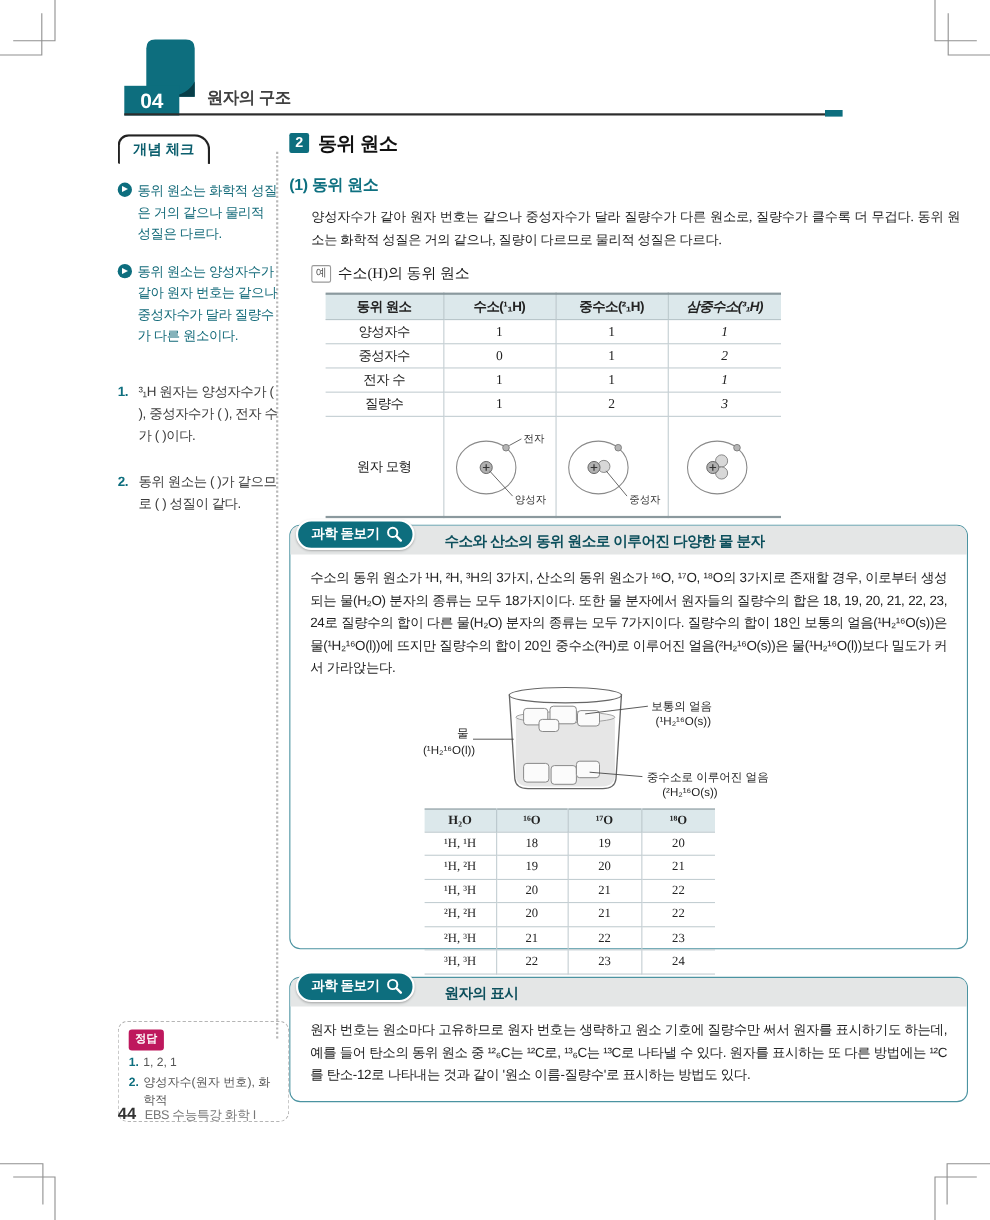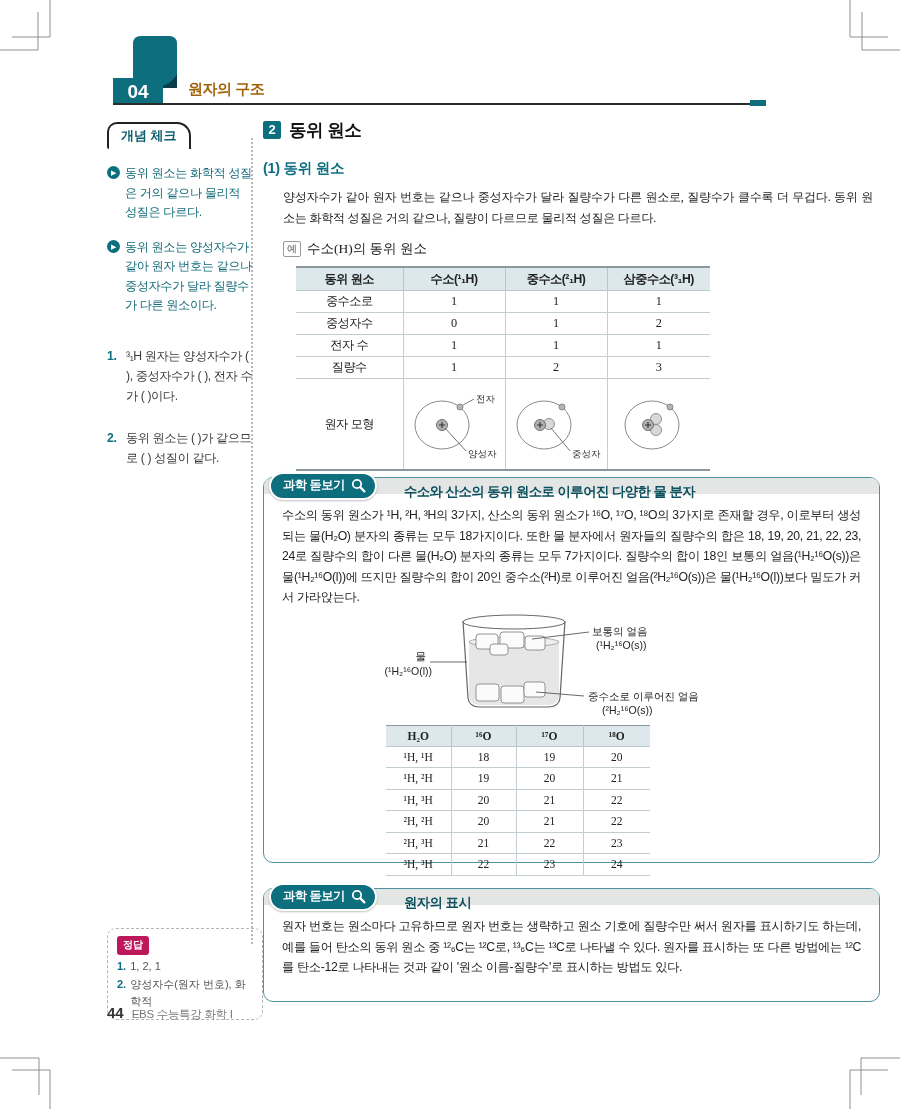--- a/index.html
+++ b/index.html
@@ -3,21 +3,21 @@
 <meta charset="utf-8">
 <style>
   html,body{margin:0;padding:0;background:#ffffff;}
   .page{position:relative;width:900px;height:1109px;background:#fff;overflow:hidden;
         font-family:"Liberation Sans","DejaVu Sans",sans-serif;color:#222;}
   .abs{position:absolute;}
 
   
   .chapter-rule{position:absolute;left:113px;top:103px;width:652px;height:2px;background:#2c2c2c;}
   .chapter-rule-cap{position:absolute;left:750px;top:100px;width:16px;height:6px;background:#0d6e7e;}
-  .chapter-title{position:absolute;left:188px;top:80px;font-size:15px;font-weight:bold;color:#a16207;letter-spacing:-0.5px;}
+  .chapter-title{position:absolute;left:188px;top:80px;font-size:15px;font-weight:bold;color:#404040;letter-spacing:-0.5px;}
 
   
   .sidebar{position:absolute;left:107px;top:122px;width:146px;}
   .sidebar-dotline{position:absolute;left:251px;top:138px;height:806px;border-left:2px dotted #b8b8b8;}
   .concept-tab{display:inline-block;border:2px solid #222;border-bottom:none;
                border-radius:10px 14px 0 2px;padding:3px 12px 4px 12px;
                font-size:13px;font-weight:bold;color:#0c5f6e;background:#fff;}
   .note{display:flex;gap:5px;margin-top:15px;font-size:12.2px;line-height:1.6;color:#136a79;letter-spacing:-0.4px;}
   .note-bullet{flex:0 0 13px;width:13px;height:13px;margin-top:2px;border-radius:50%;
                background:#0d6e7e;color:#fff;font-size:7px;line-height:13px;text-align:center;}
@@ -46,27 +46,27 @@
           padding:0 3px;line-height:14px;font-family:"Liberation Sans","DejaVu Sans",sans-serif;}
 
   
   .iso-table{margin:8px 0 0 33px;border-collapse:collapse;table-layout:fixed;width:414px;
              font-size:12.3px;color:#222;border-top:2px solid #8b999e;border-bottom:2px solid #8b999e;}
   .iso-table th{background:#dce8eb;font-weight:bold;height:20px;border:1px solid #b9c6ca;border-top:none;
                 letter-spacing:-0.5px;font-size:12.2px;}
   .iso-table td{border:1px solid #c3ced2;text-align:center;height:19px;
                 font-family:"Liberation Serif","DejaVu Serif",serif;}
   .iso-table th:first-child,.iso-table td:first-child{border-left:none;}
-  .iso-table th:last-child,.iso-table td:last-child{border-right:none;}
+  .iso-table th:last-child,.iso-table td:last-child{border-right:none;font-style:italic;}
   .iso-table td.rowlabel{font-family:"Liberation Sans","DejaVu Sans",sans-serif;letter-spacing:-0.5px;font-size:12.2px;}
   .model-cell{height:86px;padding:0;}
 
   
   .sci-box{position:absolute;left:263px;width:615px;border:1.5px solid #4b93a1;border-radius:10px;background:#fff;}
-  .sci-strip{position:relative;height:16px;background:#e4e6e6;border-radius:8px 8px 0 0;}
+  .sci-strip{position:relative;height:26px;background:#e4e6e6;border-radius:8px 8px 0 0;}
   .sci-title{position:absolute;left:140px;top:5px;font-size:13.3px;font-weight:bold;color:#0c4f5c;letter-spacing:-0.5px;}
   .sci-pill{position:absolute;left:5px;top:-6px;display:flex;align-items:center;gap:6px;
             background:#0d6e7e;border:2px solid #fff;border-radius:15px;padding:3px 9px 4px 12px;
             color:#fff;font-size:12.3px;font-weight:bold;letter-spacing:-0.5px;box-shadow:0 1px 2px rgba(0,0,0,.25);}
   .sci-body{padding:11px 18px 0 18px;font-size:12.2px;line-height:1.68;color:#222;
             letter-spacing:-0.3px;text-align:justify;}
   .beaker-wrap{margin:4px 0 0 80px;width:400px;height:108px;}
   .mass-caption{margin:2px 0 0 122px;width:264px;text-align:center;
                 font-family:"Liberation Serif","DejaVu Serif",serif;font-size:12.3px;color:#1a1a1a;}
   .mass-table{margin:5px 0 0 122px;border-collapse:collapse;table-layout:fixed;width:264px;
@@ -166,21 +166,21 @@
           <col style="width:103px">
         </colgroup>
       <tbody>
           <tr>
         <th>동위 원소</th>
         <th>수소(¹₁H)</th>
         <th>중수소(²₁H)</th>
         <th>삼중수소(³₁H)</th>
       </tr>
       <tr>
-        <td class="rowlabel">중수소로</td>
+        <td class="rowlabel">양성자수</td>
         <td>1</td>
         <td>1</td>
         <td>1</td>
       </tr>
       <tr>
         <td class="rowlabel">중성자수</td>
         <td>0</td>
         <td>1</td>
         <td>2</td>
       </tr>

